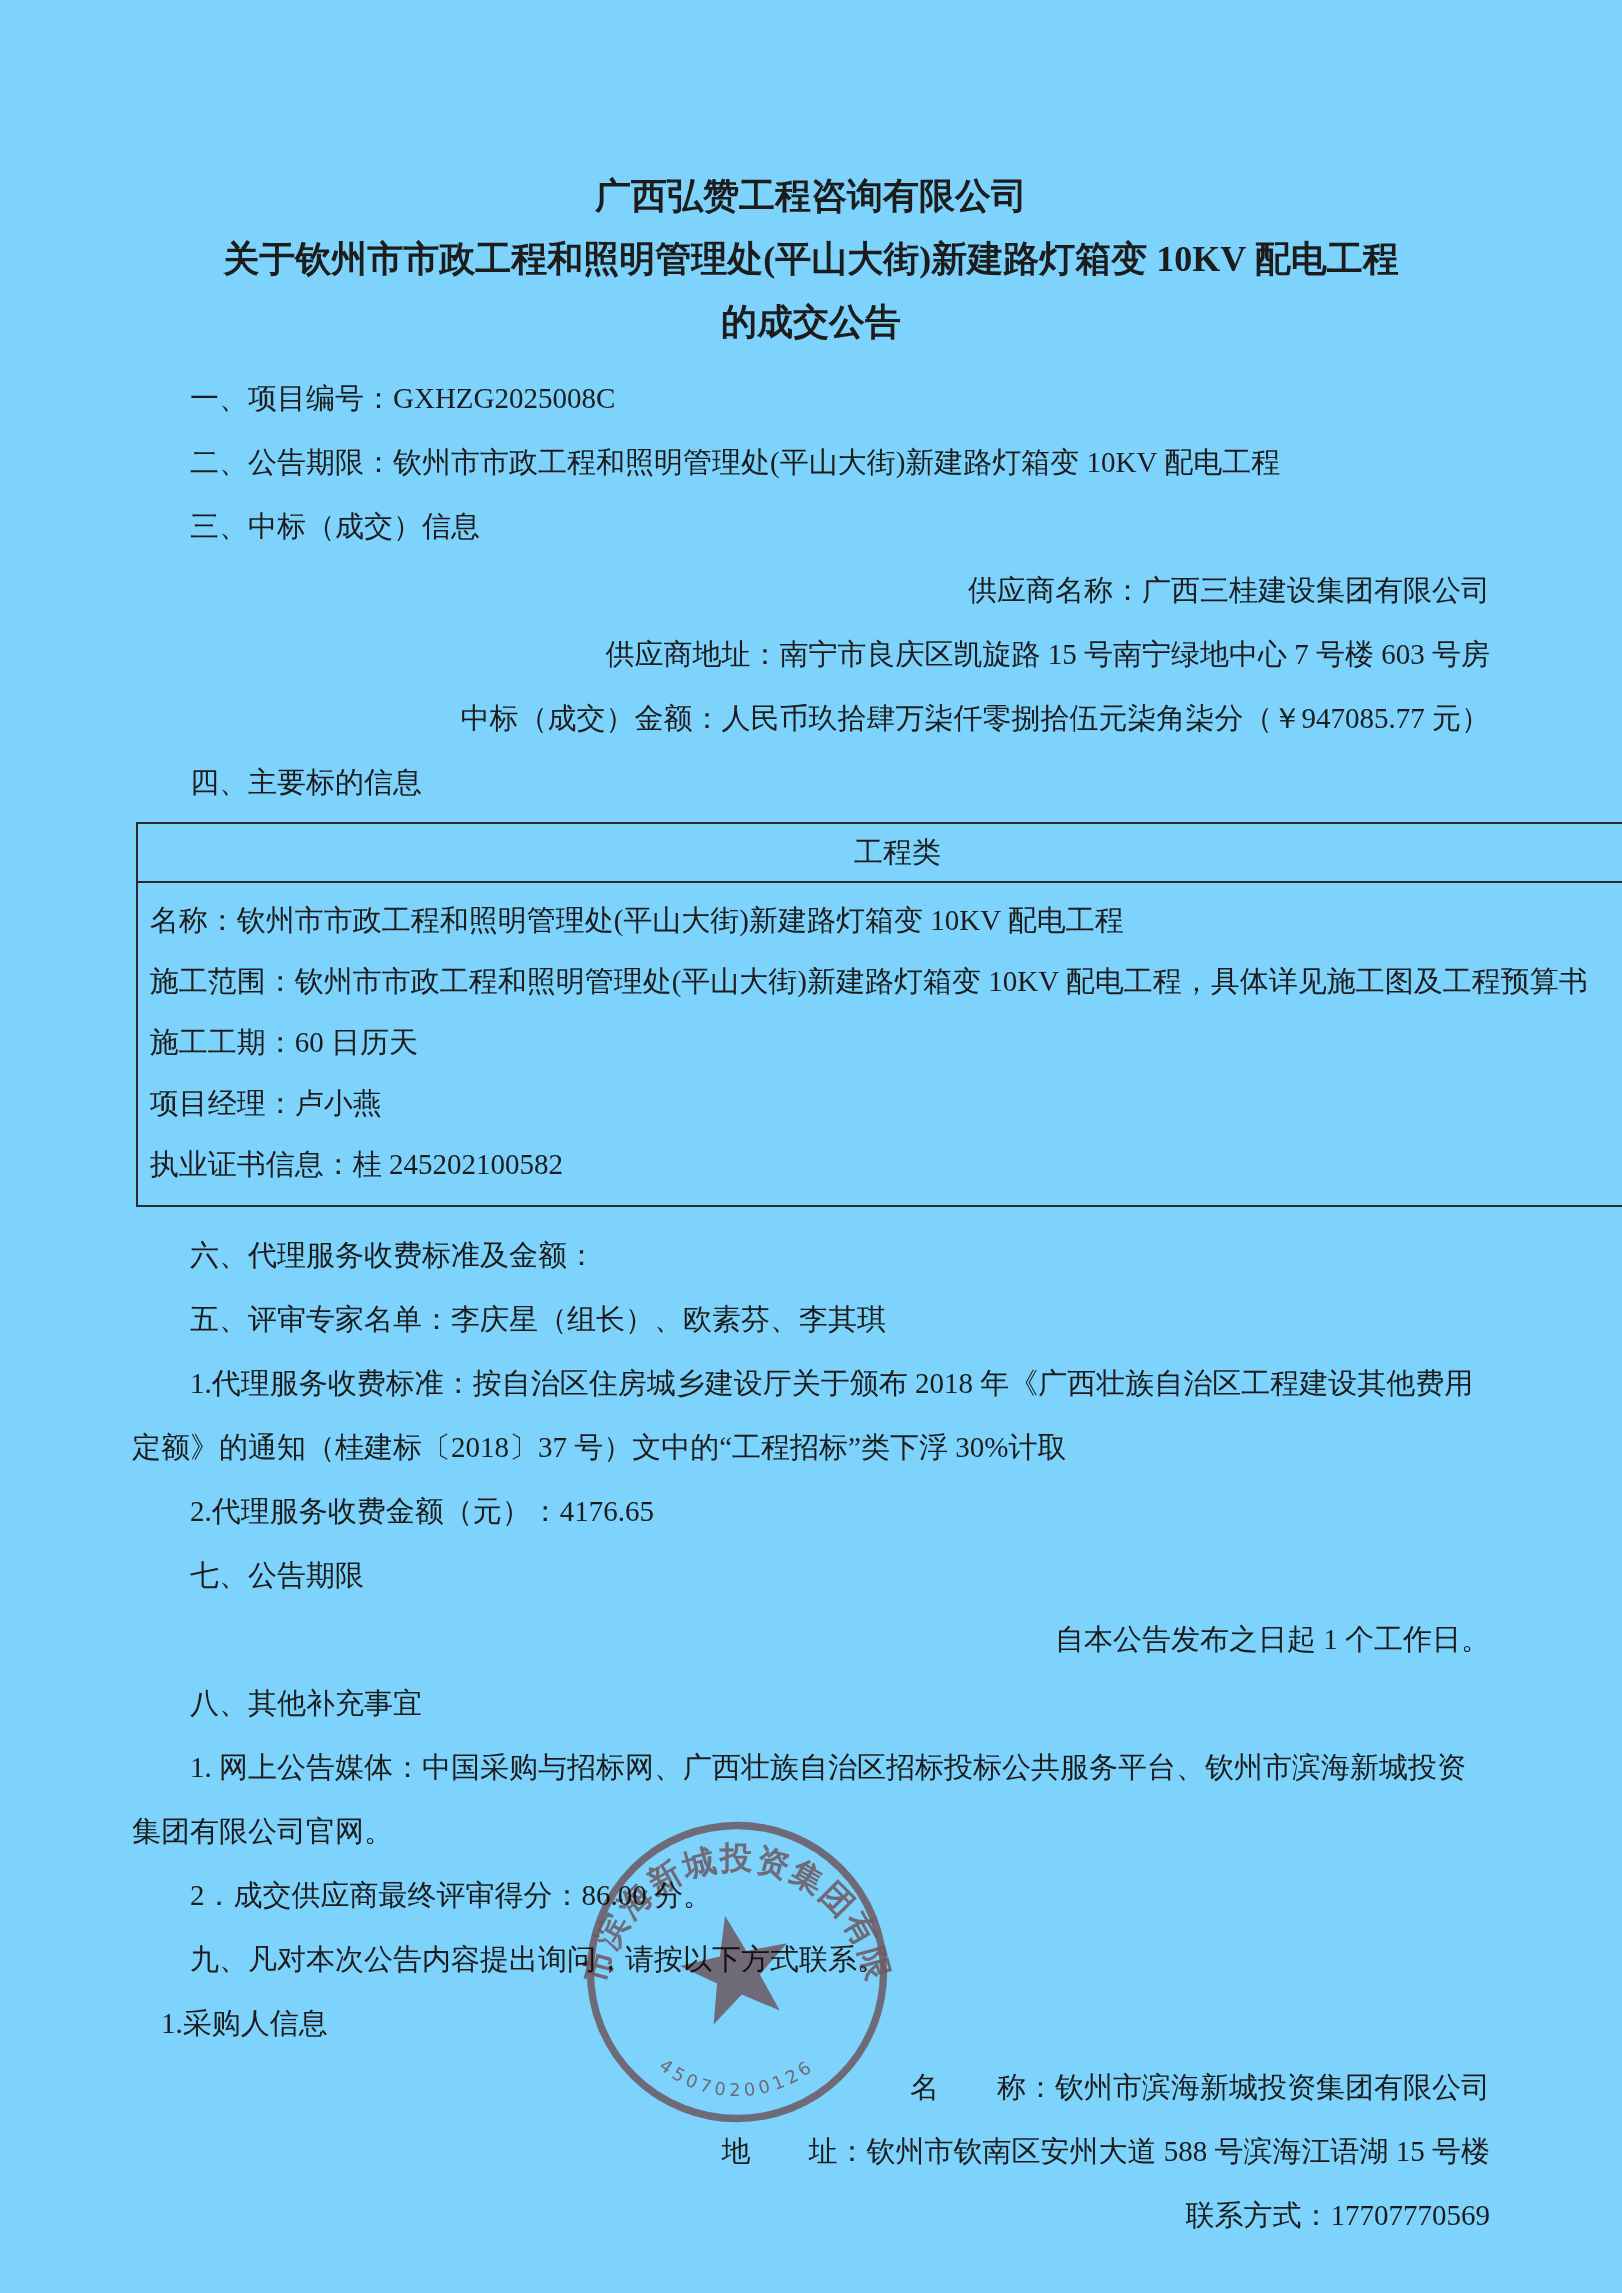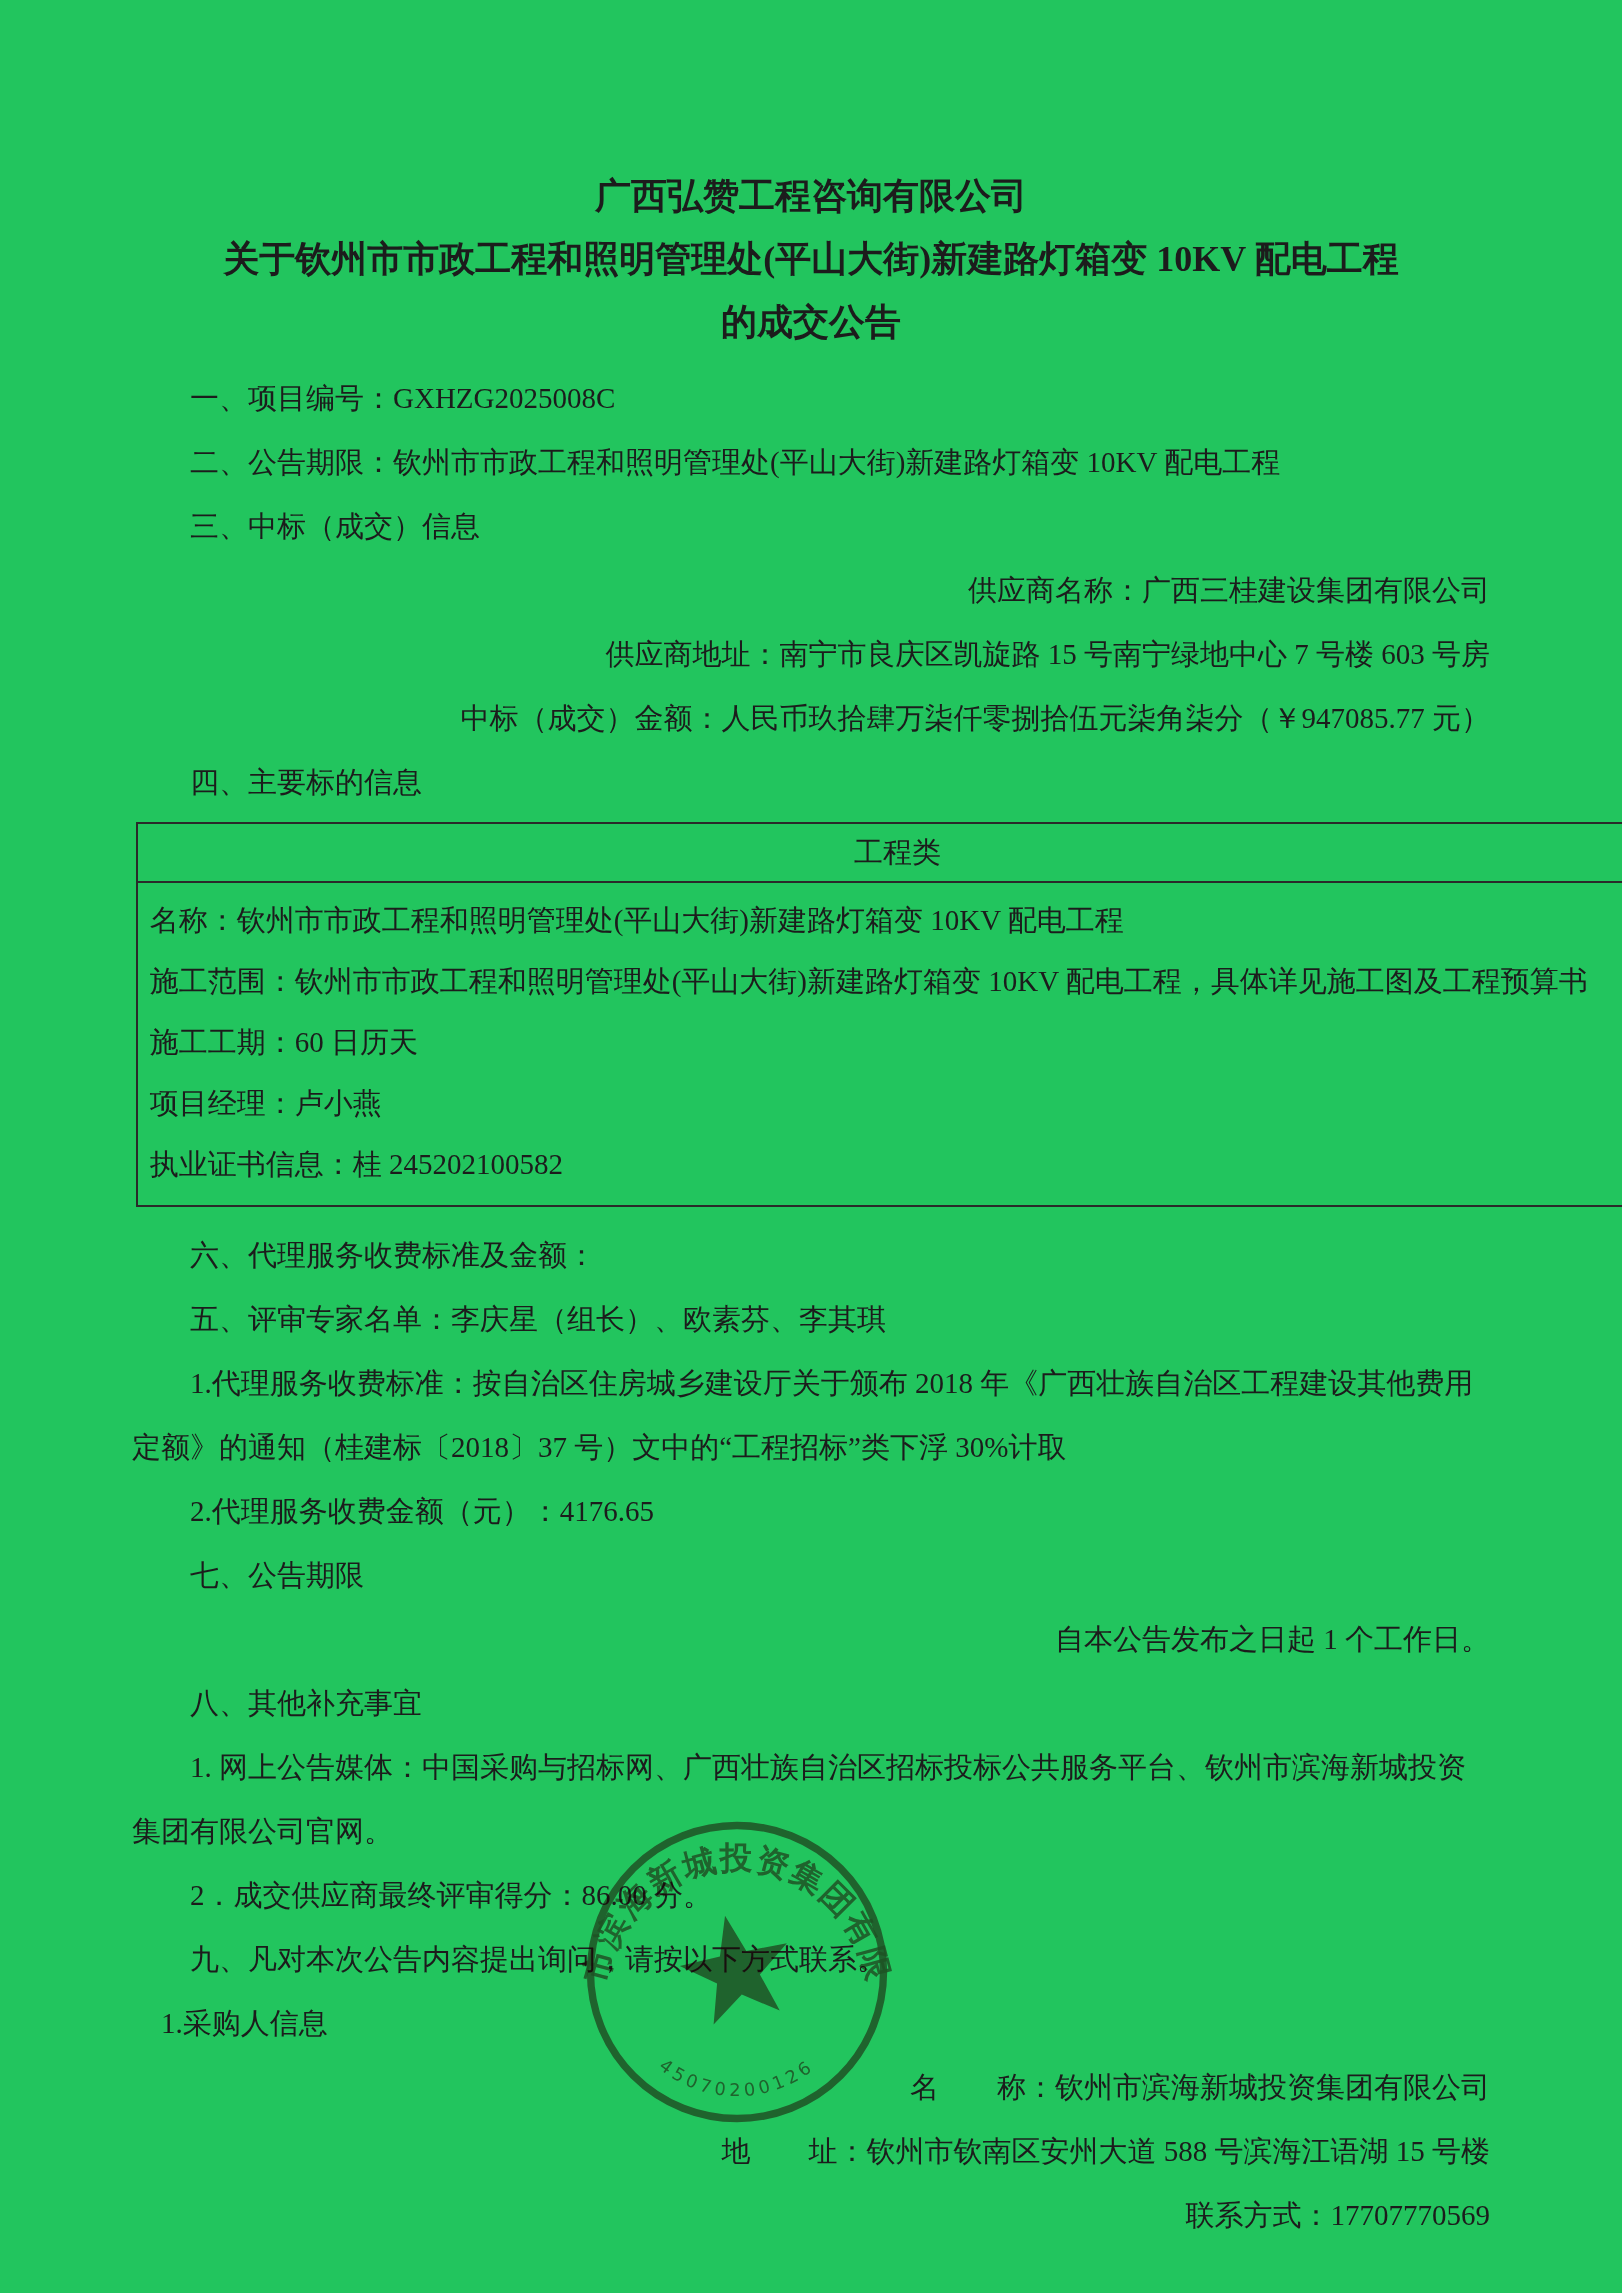--- a/index.html
+++ b/index.html
@@ -1,20 +1,20 @@
 <!DOCTYPE html>
 <html><head>
 <meta charset="utf-8">
 <style>
   html,body{margin:0;padding:0;background:#e8e8e8;}
   .page{
     position:relative;
     width:1622px;height:2294px;
     margin:0 auto;
-    background:#22c55e;
+    background:#7dd3fc;
     overflow:hidden;
     font-family:"Liberation Serif","DejaVu Serif",serif;
     color:#1c1c1c;
   }
   .content{
     position:relative;
     padding:165px 132px 0 132px;
   }
   .doc-title{ text-align:center; font-weight:bold; font-size:36px; line-height:63px; }
   .doc-title div{ margin:0; }

